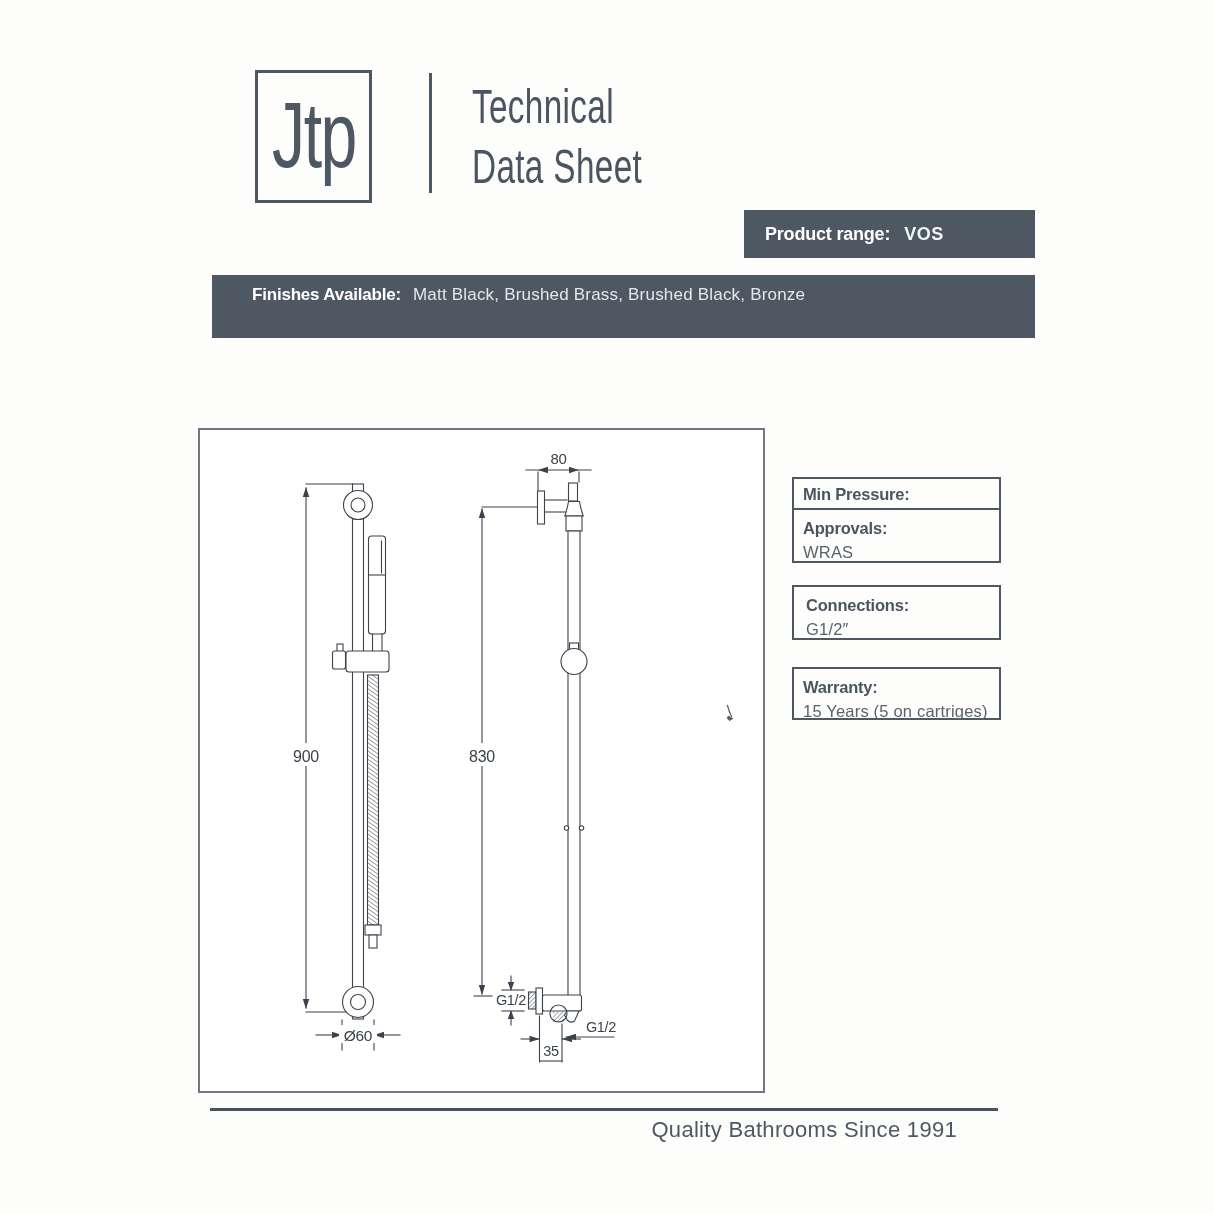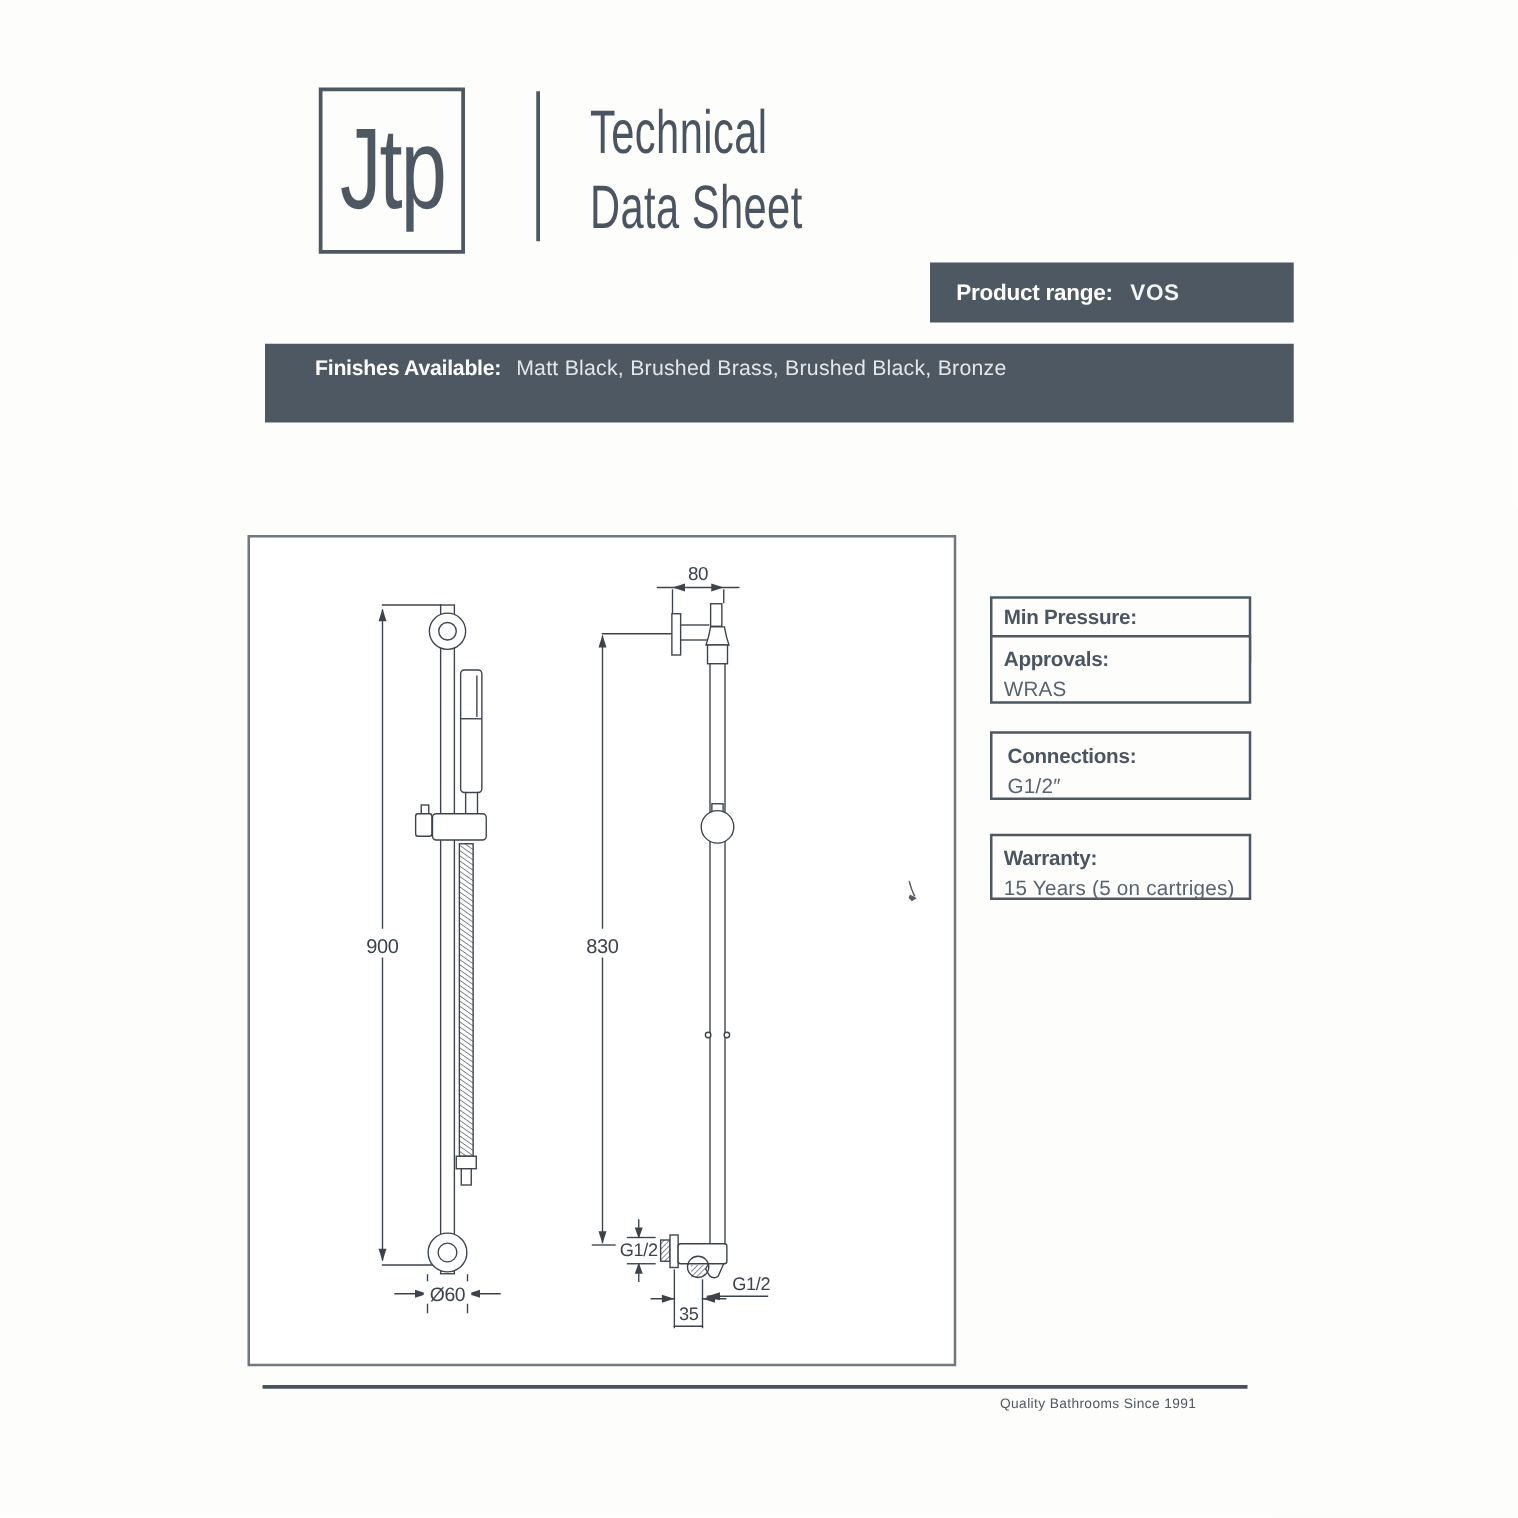--- a/index.html
+++ b/index.html
@@ -31,21 +31,21 @@
   .sb3{top:585px;height:55px;padding-top:6px;padding-left:12px;}
   .sb4{top:667px;height:53px;padding-top:6px;}
 
   
   .draw-layer{position:absolute;left:0;top:0;width:1214px;height:1214px;}
 
   
   .footer-line{position:absolute;left:210px;top:1108px;width:788px;height:3px;background:#47525c;}
   .footer-left{position:absolute;left:248px;top:1116px;font-size:17px;line-height:25px;color:#4d5863;letter-spacing:0.2px;}
   .footer-left div{height:25px;}
-  .footer-tagline{position:absolute;left:640px;top:1117px;width:317px;text-align:right;font-size:11px;color:#4d5863;letter-spacing:0.3px;}
+  .footer-tagline{position:absolute;left:640px;top:1117px;width:317px;text-align:right;font-size:22px;color:#4d5863;letter-spacing:0.3px;}
 </style>
 </head>
 <body>
 
 <div class="page">
 
   <div class="logo-box">
     <span class="logo-text">Jtp</span>
   </div>
   <div class="header-divider"></div>

